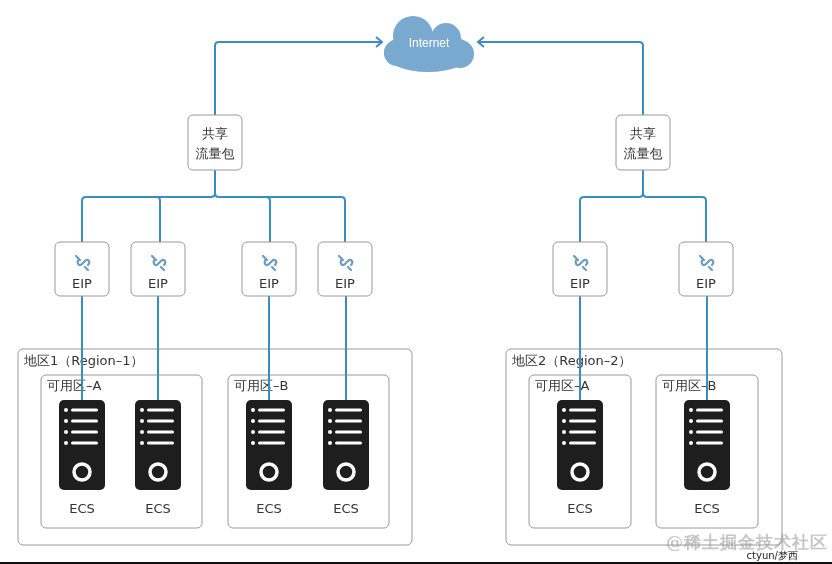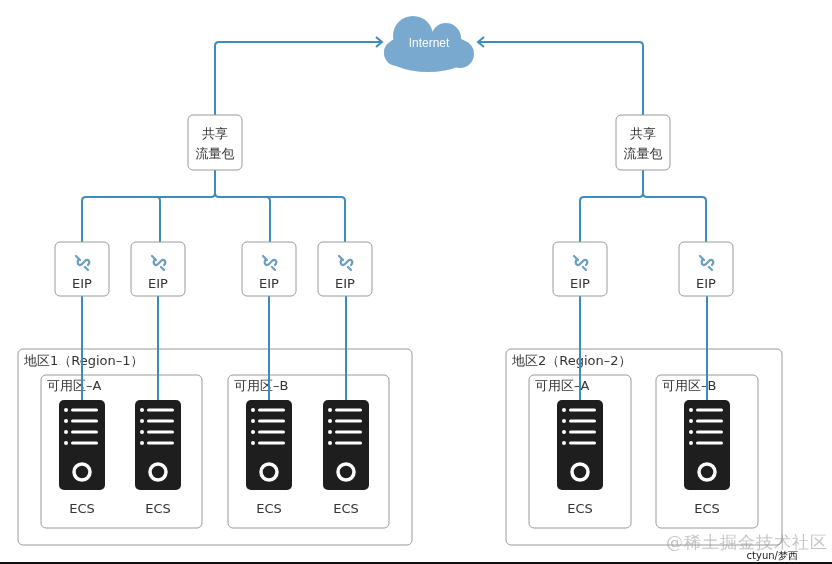--- a/index.html
+++ b/index.html
@@ -1,21 +1,21 @@
 <!DOCTYPE html>
 <html><head>
 <meta charset="utf-8">
 <style>
   html, body { margin:0; padding:0; background:#fff; }
   body { width:832px; height:564px; position:relative; overflow:hidden;
          font-family:"Liberation Sans","DejaVu Sans",sans-serif; color:#333; }
   #diagram { position:absolute; left:0; top:0; }
   .lbl { font-family:"DejaVu Sans","Liberation Sans",sans-serif; fill:#333; }
   .wm { position:absolute; right:4px; bottom:10px; font-family:"DejaVu Serif",serif;
-        font-size:17px; color:rgba(150,150,150,0.55); letter-spacing:1px; }
+        font-size:17px; color:rgba(150,150,150,0.55); letter-spacing:1px;font-weight:bold; }
   .wm2 { position:absolute; right:34px; bottom:1px; font-family:"DejaVu Sans",sans-serif;
          font-size:10px; font-weight:normal; color:#222; }
   .bottom-bar { position:absolute; left:0; bottom:0; width:832px; height:2px; background:#111; }
 </style>
 </head>
 <body>
 
 <svg id="diagram" width="832" height="564" viewBox="0 0 832 564" xmlns="http://www.w3.org/2000/svg">
   <defs>
     <g id="server-shape">

